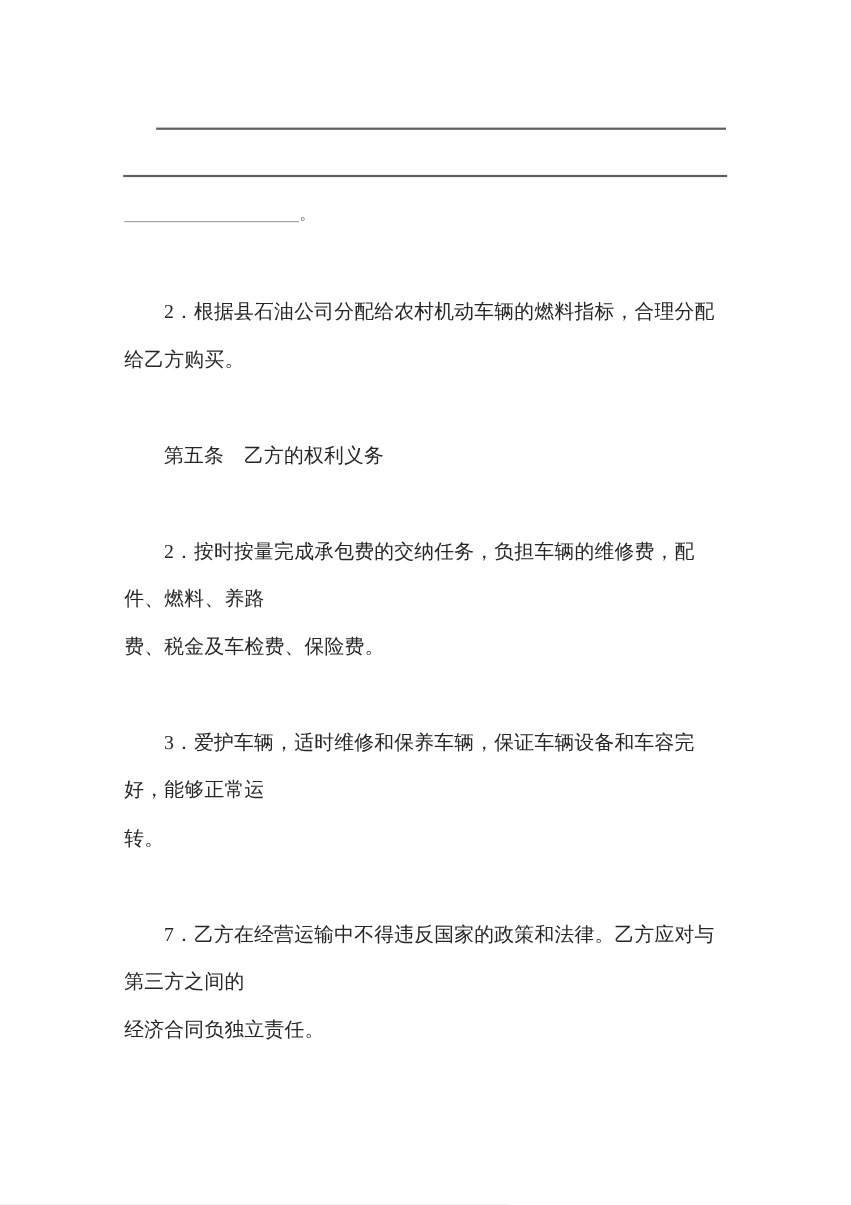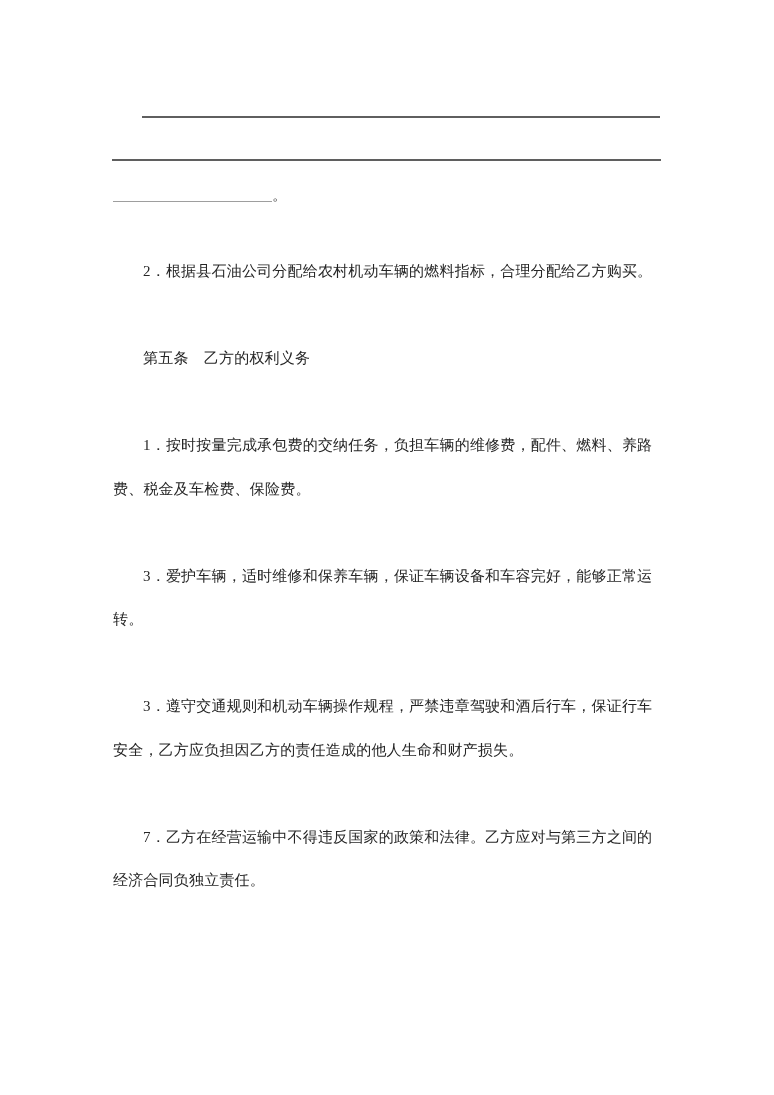--- a/index.html
+++ b/index.html
@@ -46,23 +46,23 @@
     left: 272px;
     top: 188px;
     font-size: 15px;
     line-height: 15px;
     color: #3a3a3a;
   }
   
   .content {
     position: absolute;
     left: 113px;
-    top: 250px;
+    top: 262px;
     width: 549px;
-    font-size: 15px;
+    font-size: 18px;
     line-height: 43.5px;
     text-align: left;
   }
   .content p {
     margin: 0 0 43.5px 0;
     text-indent: 2em;
     white-space: pre-line; 
     letter-spacing: 0.2px;
   }
 </style>
@@ -72,23 +72,21 @@
 <div class="page">
 
   <div class="rule rule-1"></div>
   <div class="rule rule-2"></div>
   <div class="rule rule-3"></div>
   <span class="blank-terminator">。</span>
 
   <div class="content">
     <p>2．根据县石油公司分配给农村机动车辆的燃料指标，合理分配给乙方购买。</p>
     <p>第五条　乙方的权利义务</p>
-    <p>1．按时按量完成承包费的交纳任务，负担车辆的维修费，配件、燃料、养路
+    <p>2．按时按量完成承包费的交纳任务，负担车辆的维修费，配件、燃料、养路
 费、税金及车检费、保险费。</p>
     <p>3．爱护车辆，适时维修和保养车辆，保证车辆设备和车容完好，能够正常运
 转。</p>
-    <p>3．遵守交通规则和机动车辆操作规程，严禁违章驾驶和酒后行车，保证行车
-安全，乙方应负担因乙方的责任造成的他人生命和财产损失。</p>
     <p>7．乙方在经营运输中不得违反国家的政策和法律。乙方应对与第三方之间的
 经济合同负独立责任。</p>
   </div>
 
 </div>
 
 </body></html>

